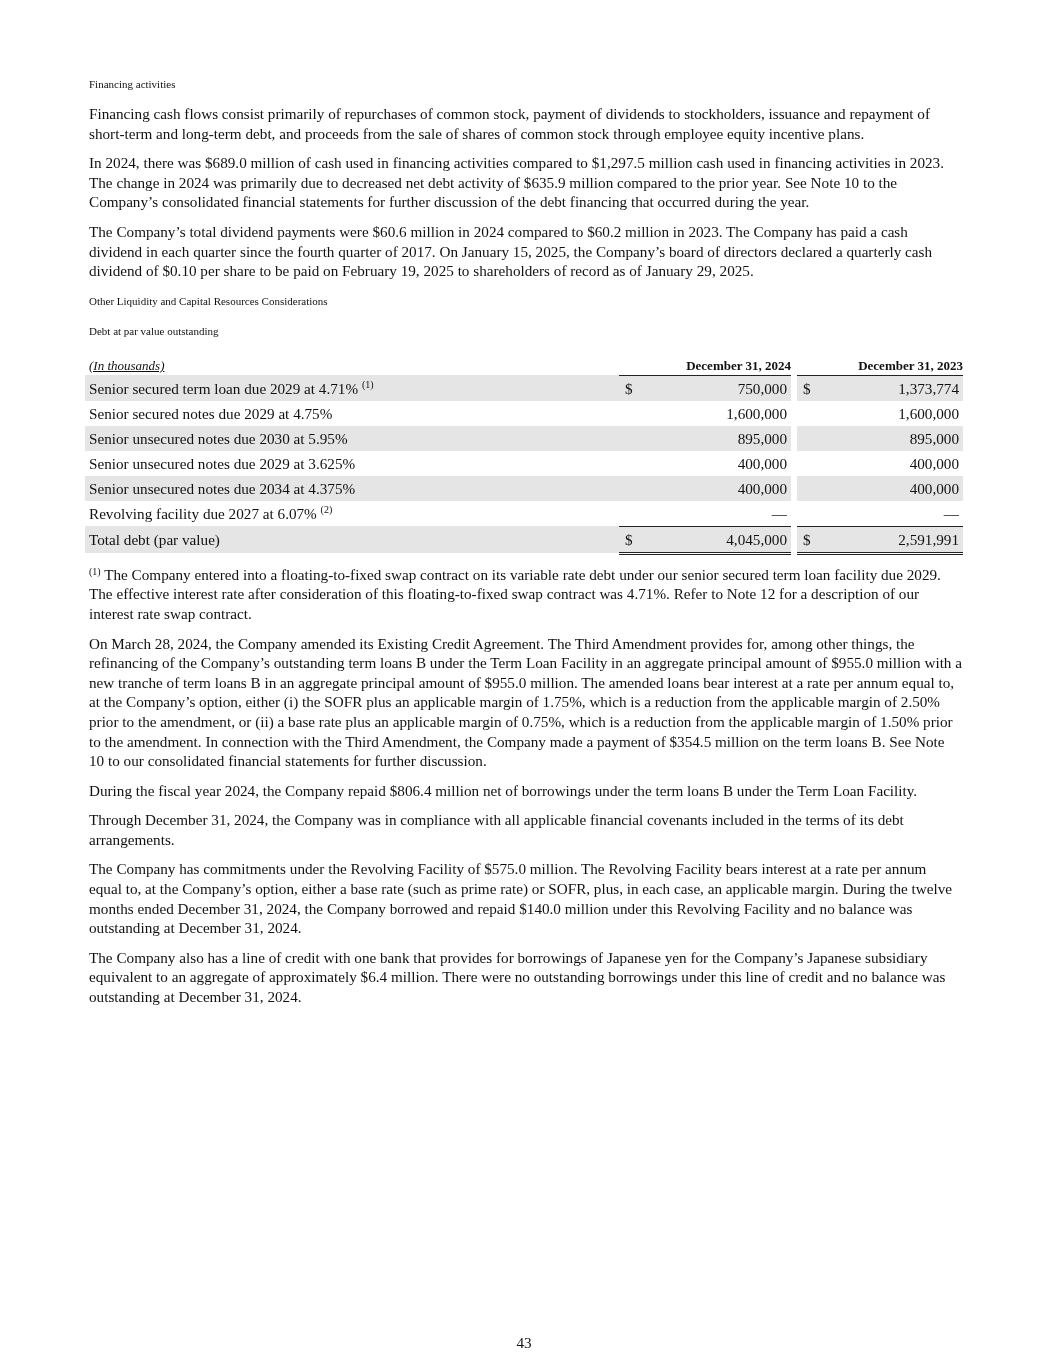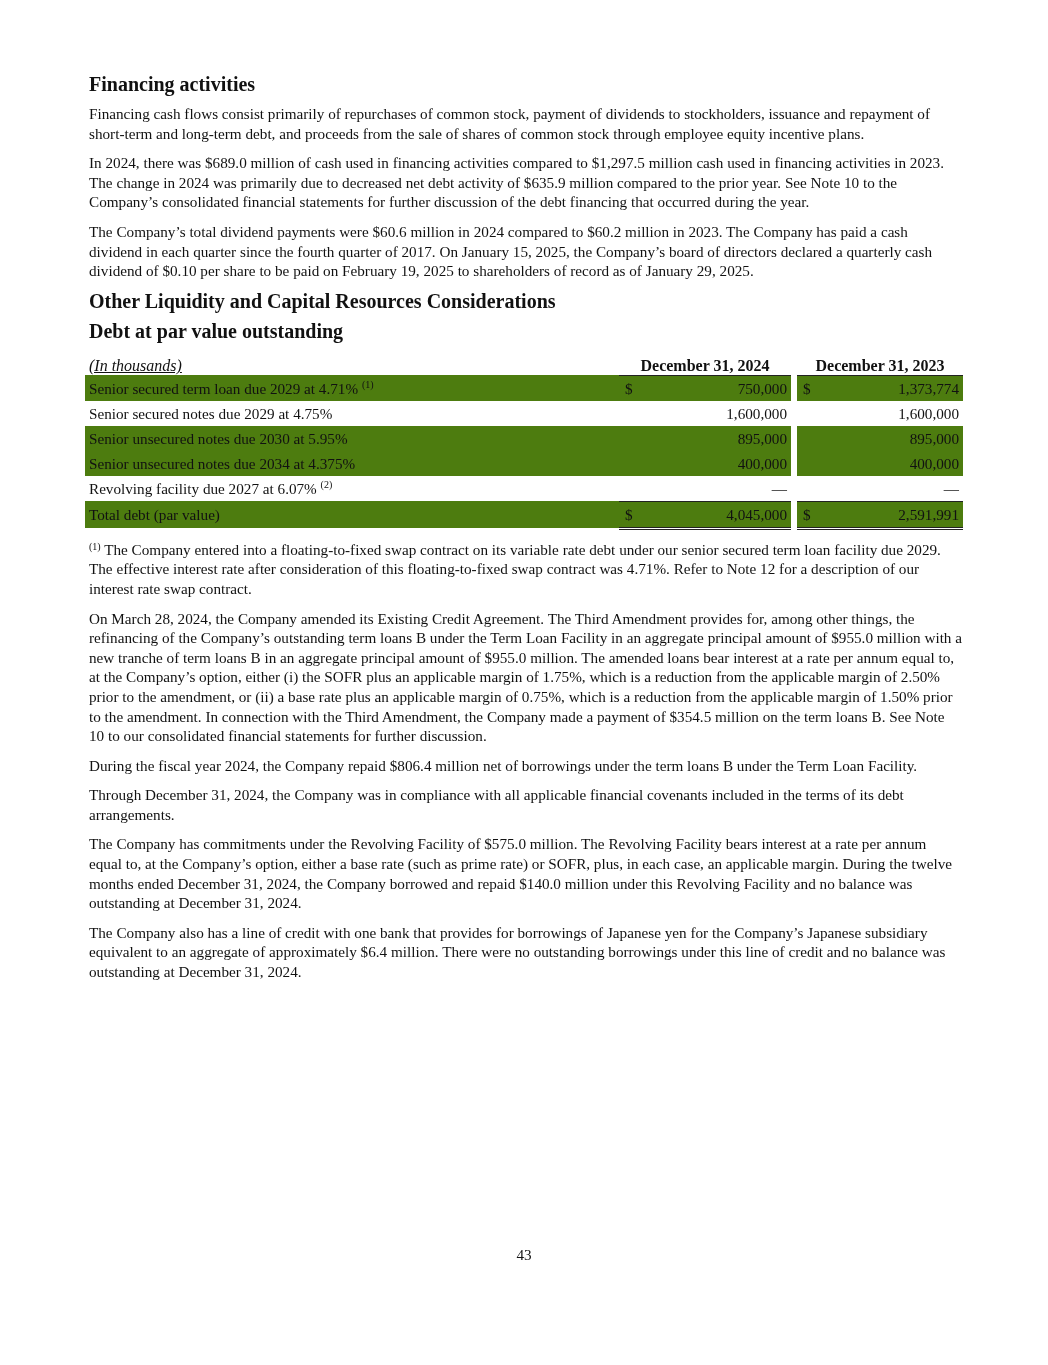--- a/index.html
+++ b/index.html
@@ -1,40 +1,40 @@
 <!DOCTYPE html>
 <html><head>
 <meta charset="utf-8">
 <style>
   html, body { margin: 0; padding: 0; background: #ffffff; }
   body {
     width: 1048px; height: 1365px; position: relative;
     font-family: "Liberation Serif", serif; color: #111; font-size: 15.2px;
   }
   .page { position: absolute; left: 89px; top: 74px; width: 874px; }
-  h3 { font-size: 20px; font-weight: bold; margin: 0 0 10px 0; line-height: 20px; }
+  h3 { font-size: 11px; font-weight: normal; margin: 0 0 10px 0; line-height: 20px; }
   p { margin: 0 0 10px 0; line-height: 19.6px; }
   .tbl { width: 874px; margin-top: 14px; margin-bottom: 10px; position: relative; left: -4px; width: 878px; }
   table { border-collapse: collapse; width: 100%; font-size: 15.2px; }
   td, th { padding: 0; height: 25px; line-height: 25px; }
-  th { font-size: 16px; font-weight: bold; height: 20px; line-height: 18px; vertical-align: bottom; }
+  th { font-size: 13px; font-weight: bold; height: 20px; line-height: 18px; vertical-align: bottom; }
   th.lbl { text-align: left; font-weight: normal; font-style: italic; text-decoration: underline; padding-left: 4px; }
-  th.col { text-align: center; border-bottom: 1.5px solid #222; }
+  th.col { text-align: right; border-bottom: 1.5px solid #222; }
   td.lbl { padding-left: 4px; text-align: left; }
-  tr.shade td { background: #4d7c0f; }
+  tr.shade td { background: #e5e5e5; }
   td.cur { width: 16px; text-align: left; padding-left: 6px; }
   td.val { text-align: right; padding-right: 4px; }
   td.gap { width: 6px; background: #fff !important; }
   th.gap { width: 6px; border: none; }
   td.c1 { width: 146px; }
   td.c2 { width: 140px; }
   tr.total td.cur, tr.total td.val { border-top: 1.5px solid #222; border-bottom: 3.5px double #222; }
   sup { font-size: 10px; vertical-align: 6px; line-height: 0; }
   .fn sup { vertical-align: 5px; }
-  .pagenum { position: absolute; left: 0; width: 1048px; top: 1246px; text-align: center; font-size: 15.2px; }
+  .pagenum { position: absolute; left: 0; width: 1048px; top: 1334px; text-align: center; font-size: 15.2px; }
 </style>
 </head>
 <body>
 
 <div class="page">
   <h3>Financing activities</h3>
   <p>Financing cash flows consist primarily of repurchases of common stock, payment of dividends to stockholders, issuance and repayment of short-term and long-term debt, and proceeds from the sale of shares of common stock through employee equity incentive plans.</p>
   <p>In 2024, there was $689.0 million of cash used in financing activities compared to $1,297.5 million cash used in financing activities in 2023. The change in 2024 was primarily due to decreased net debt activity of $635.9 million compared to the prior year. See Note 10 to the Company’s consolidated financial statements for further discussion of the debt financing that occurred during the year.</p>
   <p>The Company’s total dividend payments were $60.6 million in 2024 compared to $60.2 million in 2023. The Company has paid a cash dividend in each quarter since the fourth quarter of 2017. On January 15, 2025, the Company’s board of directors declared a quarterly cash dividend of $0.10 per share to be paid on February 19, 2025 to shareholders of record as of January 29, 2025.</p>
 
@@ -69,20 +69,28 @@
             <td class="val c2">1,600,000</td>
           </tr>
           <tr class="shade">
             <td class="lbl"><span>Senior unsecured notes due 2030 at 5.95%</span></td>
             <td class="cur"></td>
             <td class="val c1">895,000</td>
             <td class="gap"></td>
             <td class="cur"></td>
             <td class="val c2">895,000</td>
           </tr>
+          <tr>
+            <td class="lbl"><span>Senior unsecured notes due 2029 at 3.625%</span></td>
+            <td class="cur"></td>
+            <td class="val c1">400,000</td>
+            <td class="gap"></td>
+            <td class="cur"></td>
+            <td class="val c2">400,000</td>
+          </tr>
           <tr class="shade">
             <td class="lbl"><span>Senior unsecured notes due 2034 at 4.375%</span></td>
             <td class="cur"></td>
             <td class="val c1">400,000</td>
             <td class="gap"></td>
             <td class="cur"></td>
             <td class="val c2">400,000</td>
           </tr>
           <tr>
             <td class="lbl"><span>Revolving facility due 2027 at 6.07%</span> <sup>(2)</sup></td>

